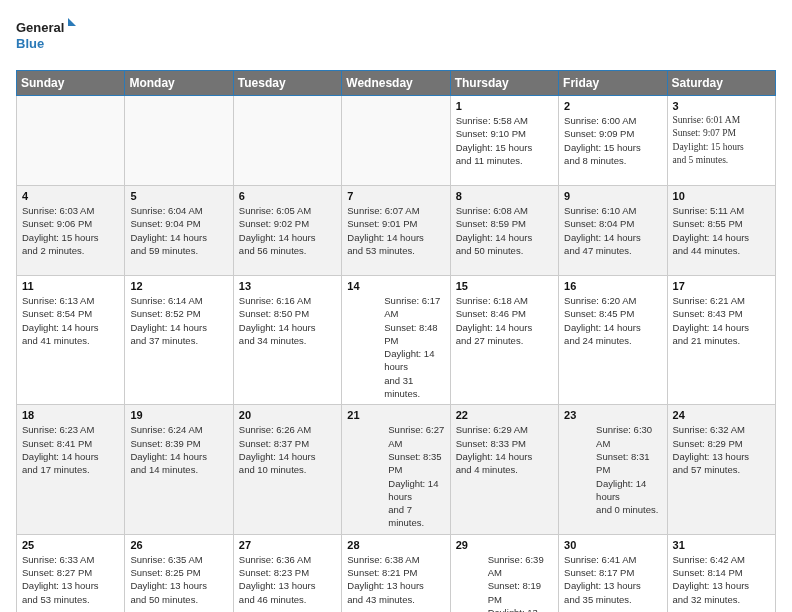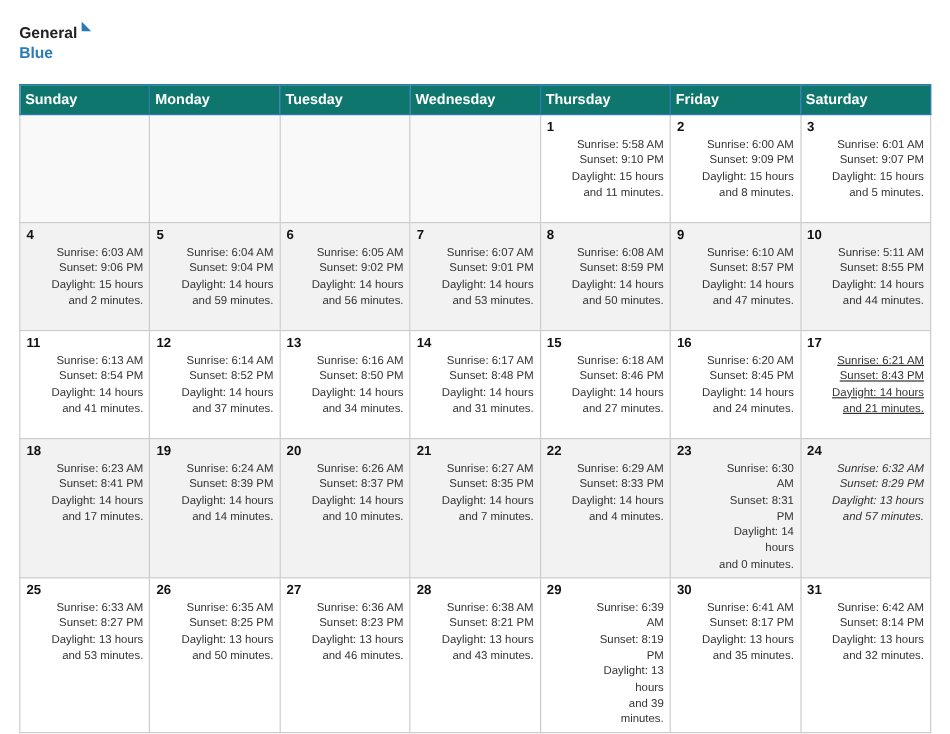--- a/index.html
+++ b/index.html
@@ -32,21 +32,21 @@
     .location {
       font-size: 15px;
       color: #333;
     }
     table {
       width: 100%;
       border-collapse: collapse;
       table-layout: fixed;
     }
     th {
-      background: #0f766e;
+      background: #737373;
       color: #fff;
       font-size: 12px;
       font-weight: bold;
       padding: 5px 4px;
       text-align: left;
       border: 1px solid #2b7ab8;
     }
     td {
       border: 1px solid #ccc;
       vertical-align: top;
@@ -65,21 +65,20 @@
     .day-number {
       font-size: 11px;
       font-weight: bold;
       margin-bottom: 2px;
       color: #111;
     }
     .day-info {
       font-size: 9.5px;
       line-height: 1.4;
       color: #333;
-      text-align: right;
     }
   </style>
 </head>
 <body>
 
 <div class="header">
   <div class="logo">
   <svg width="60" height="42" viewBox="0 0 60 42">
     <text x="0" y="16" font-size="13" font-weight="bold" font-family="Arial" fill="#222">General</text>
     <polygon points="52,2 60,10 52,10" fill="#2b7ab8"></polygon>
@@ -119,21 +118,21 @@
         </td>
         <td>
           <div class="day-number">2</div>
           <div class="day-info" style="white-space: pre-line;">Sunrise: 6:00 AM
 Sunset: 9:09 PM
 Daylight: 15 hours
 and 8 minutes.</div>
         </td>
         <td>
           <div class="day-number">3</div>
-          <div class="day-info" style="white-space: pre-line;">Sunrise: 6:01 AM
+          <div class="day-info" style="white-space: pre-line; font-family: Liberation Serif, serif;">Sunrise: 6:01 AM
 Sunset: 9:07 PM
 Daylight: 15 hours
 and 5 minutes.</div>
         </td>
       </tr>
       <tr>
         <td class="alt-row">
           <div class="day-number">4</div>
           <div class="day-info" style="white-space: pre-line;">Sunrise: 6:03 AM
 Sunset: 9:06 PM
@@ -164,21 +163,21 @@
         <td class="alt-row">
           <div class="day-number">8</div>
           <div class="day-info" style="white-space: pre-line;">Sunrise: 6:08 AM
 Sunset: 8:59 PM
 Daylight: 14 hours
 and 50 minutes.</div>
         </td>
         <td class="alt-row">
           <div class="day-number">9</div>
           <div class="day-info" style="white-space: pre-line;">Sunrise: 6:10 AM
-Sunset: 8:57 PM
+Sunset: 8:04 PM
 Daylight: 14 hours
 and 47 minutes.</div>
         </td>
         <td class="alt-row">
           <div class="day-number">10</div>
           <div class="day-info" style="white-space: pre-line;">Sunrise: 5:11 AM
 Sunset: 8:55 PM
 Daylight: 14 hours
 and 44 minutes.</div>
         </td>
@@ -200,42 +199,42 @@
         </td>
         <td>
           <div class="day-number">13</div>
           <div class="day-info" style="white-space: pre-line;">Sunrise: 6:16 AM
 Sunset: 8:50 PM
 Daylight: 14 hours
 and 34 minutes.</div>
         </td>
         <td>
           <div class="day-number">14</div>
-          <div class="day-info" style="white-space: pre-line;">Sunrise: 6:17 AM
+          <div class="day-info" style="white-space: pre-line; margin-left: 37px;">Sunrise: 6:17 AM
 Sunset: 8:48 PM
 Daylight: 14 hours
 and 31 minutes.</div>
         </td>
         <td>
           <div class="day-number">15</div>
           <div class="day-info" style="white-space: pre-line;">Sunrise: 6:18 AM
 Sunset: 8:46 PM
 Daylight: 14 hours
 and 27 minutes.</div>
         </td>
         <td>
           <div class="day-number">16</div>
           <div class="day-info" style="white-space: pre-line;">Sunrise: 6:20 AM
 Sunset: 8:45 PM
 Daylight: 14 hours
 and 24 minutes.</div>
         </td>
         <td>
           <div class="day-number">17</div>
-          <div class="day-info" style="white-space: pre-line; text-decoration: underline;">Sunrise: 6:21 AM
+          <div class="day-info" style="white-space: pre-line;">Sunrise: 6:21 AM
 Sunset: 8:43 PM
 Daylight: 14 hours
 and 21 minutes.</div>
         </td>
       </tr>
       <tr>
         <td class="alt-row">
           <div class="day-number">18</div>
           <div class="day-info" style="white-space: pre-line;">Sunrise: 6:23 AM
 Sunset: 8:41 PM
@@ -251,42 +250,42 @@
         </td>
         <td class="alt-row">
           <div class="day-number">20</div>
           <div class="day-info" style="white-space: pre-line;">Sunrise: 6:26 AM
 Sunset: 8:37 PM
 Daylight: 14 hours
 and 10 minutes.</div>
         </td>
         <td class="alt-row">
           <div class="day-number">21</div>
-          <div class="day-info" style="white-space: pre-line;">Sunrise: 6:27 AM
+          <div class="day-info" style="white-space: pre-line; margin-left: 41px;">Sunrise: 6:27 AM
 Sunset: 8:35 PM
 Daylight: 14 hours
 and 7 minutes.</div>
         </td>
         <td class="alt-row">
           <div class="day-number">22</div>
           <div class="day-info" style="white-space: pre-line;">Sunrise: 6:29 AM
 Sunset: 8:33 PM
 Daylight: 14 hours
 and 4 minutes.</div>
         </td>
         <td class="alt-row">
           <div class="day-number">23</div>
           <div class="day-info" style="white-space: pre-line; margin-left: 32px;">Sunrise: 6:30 AM
 Sunset: 8:31 PM
 Daylight: 14 hours
 and 0 minutes.</div>
         </td>
         <td class="alt-row">
           <div class="day-number">24</div>
-          <div class="day-info" style="white-space: pre-line; font-style: italic;">Sunrise: 6:32 AM
+          <div class="day-info" style="white-space: pre-line;">Sunrise: 6:32 AM
 Sunset: 8:29 PM
 Daylight: 13 hours
 and 57 minutes.</div>
         </td>
       </tr>
       <tr>
         <td>
           <div class="day-number">25</div>
           <div class="day-info" style="white-space: pre-line;">Sunrise: 6:33 AM
 Sunset: 8:27 PM

